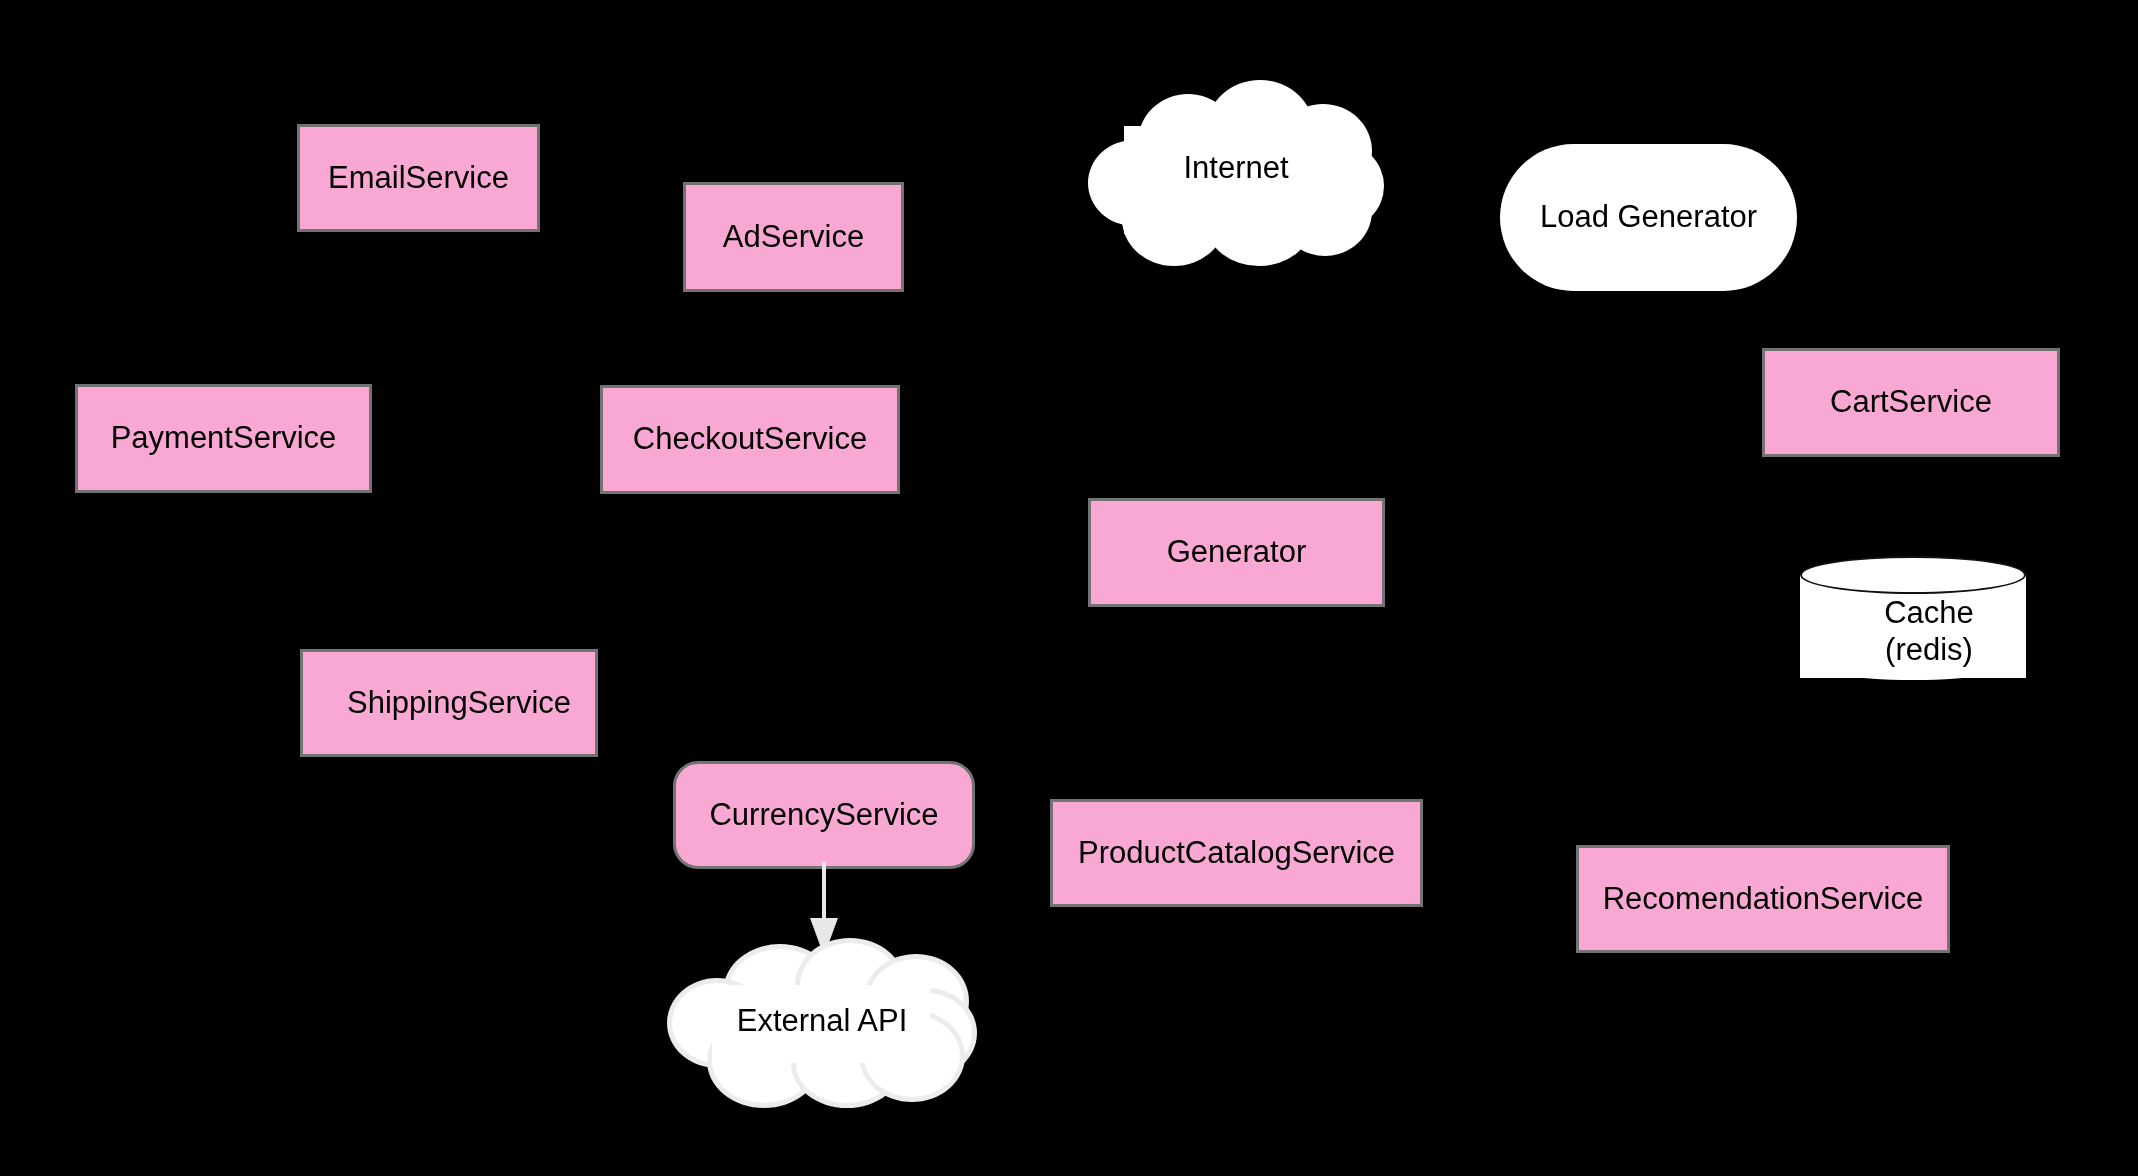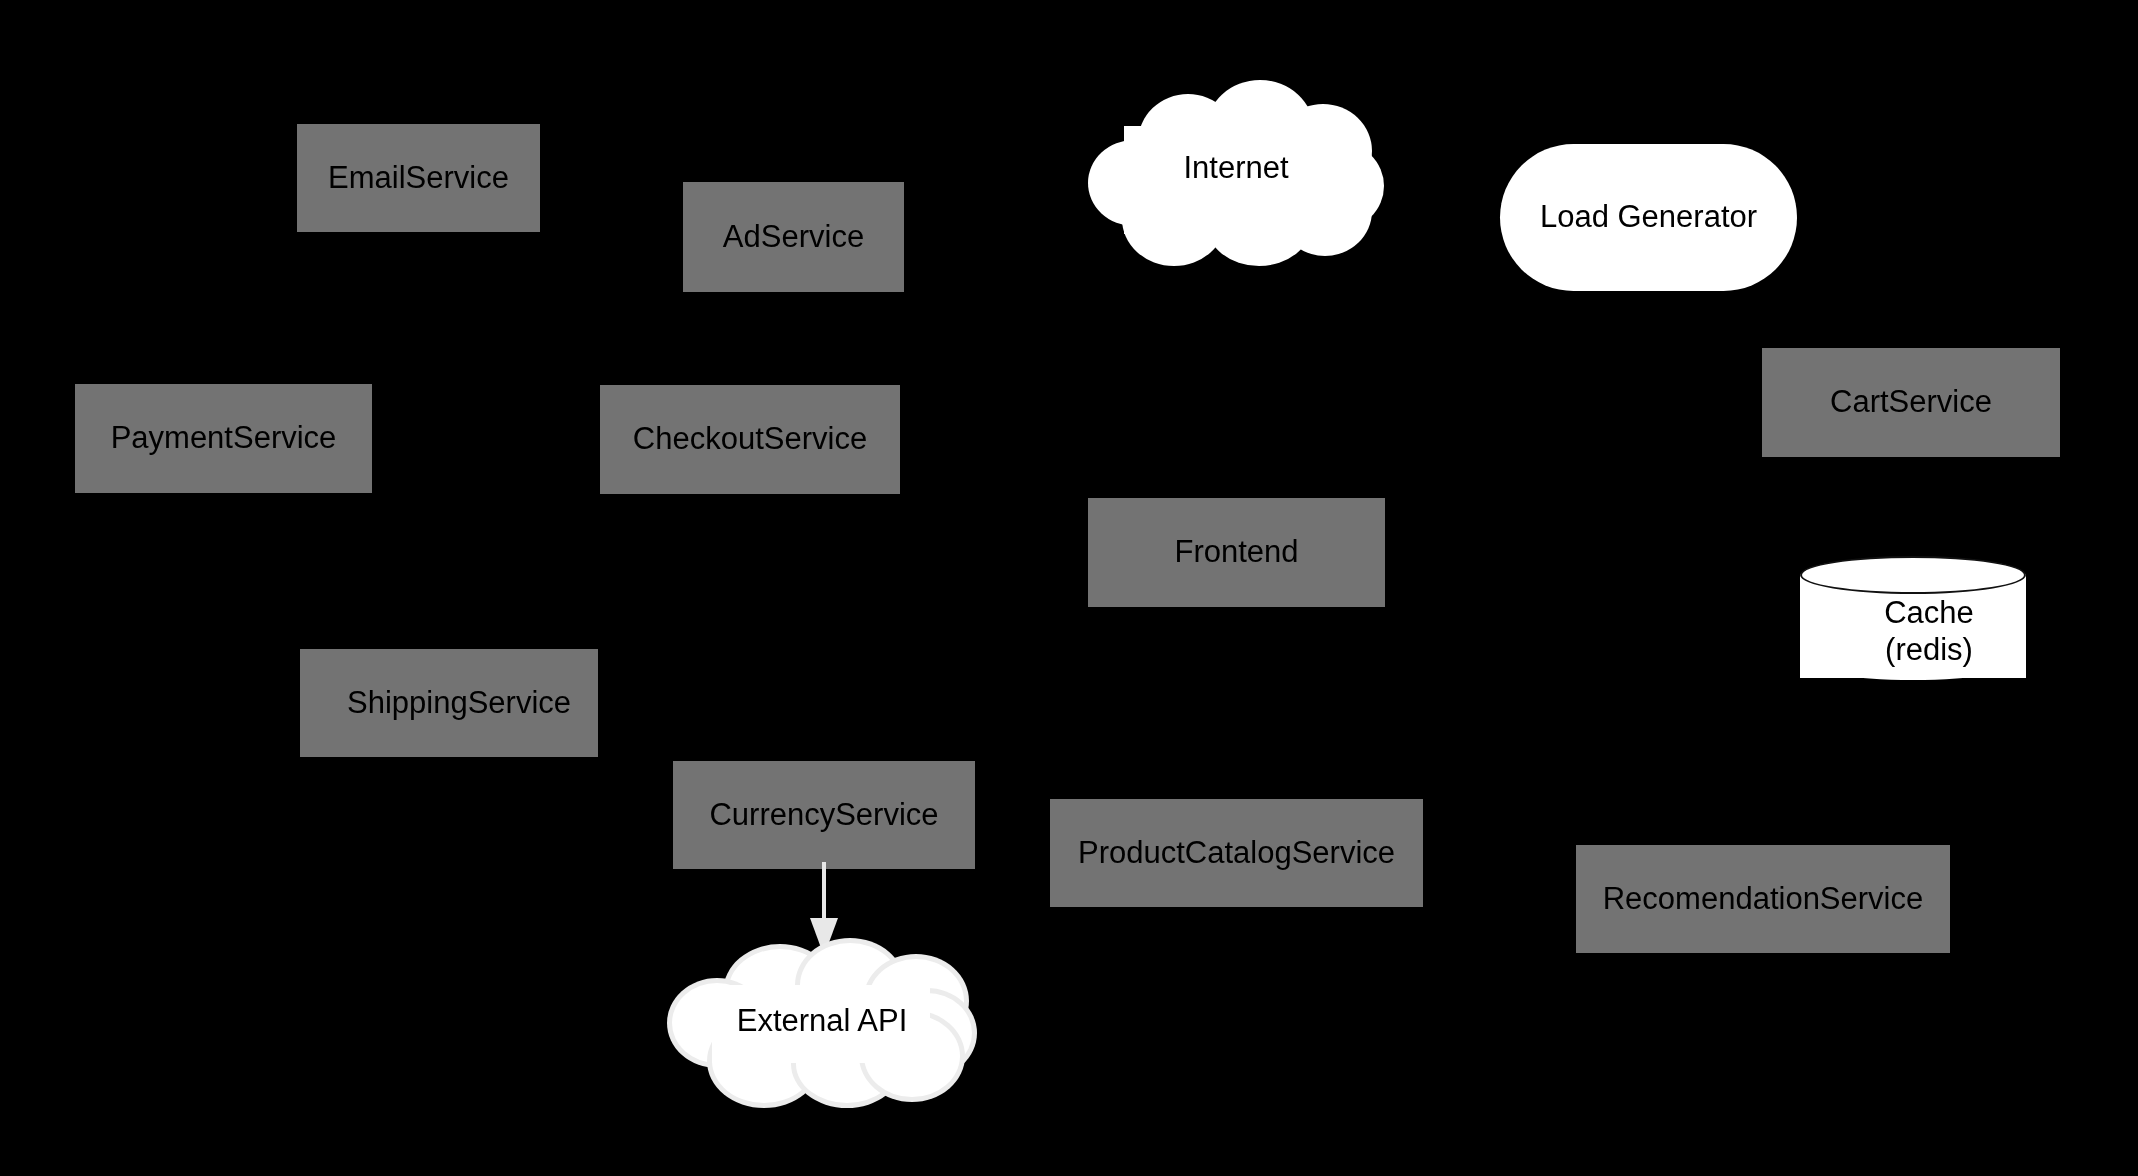--- a/index.html
+++ b/index.html
@@ -24,22 +24,22 @@
     align-items: center;
     justify-content: center;
     text-align: center;
     color: #000000;
     font-family: "Liberation Sans", sans-serif;
     font-size: 31px;
     line-height: 1.18;
     white-space: pre-line;
   }
   .box {
-    background: #737373;
-    border: 1px solid #737373;
+    background: #f9a8d4;
+    border: 3px solid #737373;
   }
   .pill {
     background: #ffffff;
     border-radius: 74px;
   }
   .node-label {
     position: relative;
     z-index: 3;
     pointer-events: none;
   }
@@ -125,36 +125,36 @@
 
   <div class="node box" style="left:600px; top:385px; width:300px; height:109px;">
     <span class="node-label">CheckoutService</span>
   </div>
 
   <div class="node box" style="left:1762px; top:348px; width:298px; height:109px;">
     <span class="node-label">CartService</span>
   </div>
 
   <div class="node box" style="left:1088px; top:498px; width:297px; height:109px;">
-    <span class="node-label">Frontend</span>
+    <span class="node-label">Generator</span>
   </div>
 
   <div class="node cylinder" style="left:1800px; top:556px; width:226px; height:140px;padding-left:32px;">
     <span class="cyl-body" style="top:18px; height:104px;"></span>
     <span class="cyl-bottom" style="top:86px; height:38px;"></span>
     <span class="cyl-top" style="top:0px; height:38px;"></span>
     <span class="node-label" style="margin-top:12px;">Cache
 (redis)</span>
   </div>
 
   <div class="node box" style="left:300px; top:649px; width:298px; height:108px;padding-left:20px;">
     <span class="node-label">ShippingService</span>
   </div>
 
-  <div class="node box" style="left:673px; top:761px; width:302px; height:108px;">
+  <div class="node box" style="left:673px; top:761px; width:302px; height:108px;border-radius:25px;">
     <span class="node-label">CurrencyService</span>
   </div>
 
   <div class="node box" style="left:1050px; top:799px; width:373px; height:108px;">
     <span class="node-label">ProductCatalogService</span>
   </div>
 
   <div class="node box" style="left:1576px; top:845px; width:374px; height:108px;">
     <span class="node-label">RecomendationService</span>
   </div>

